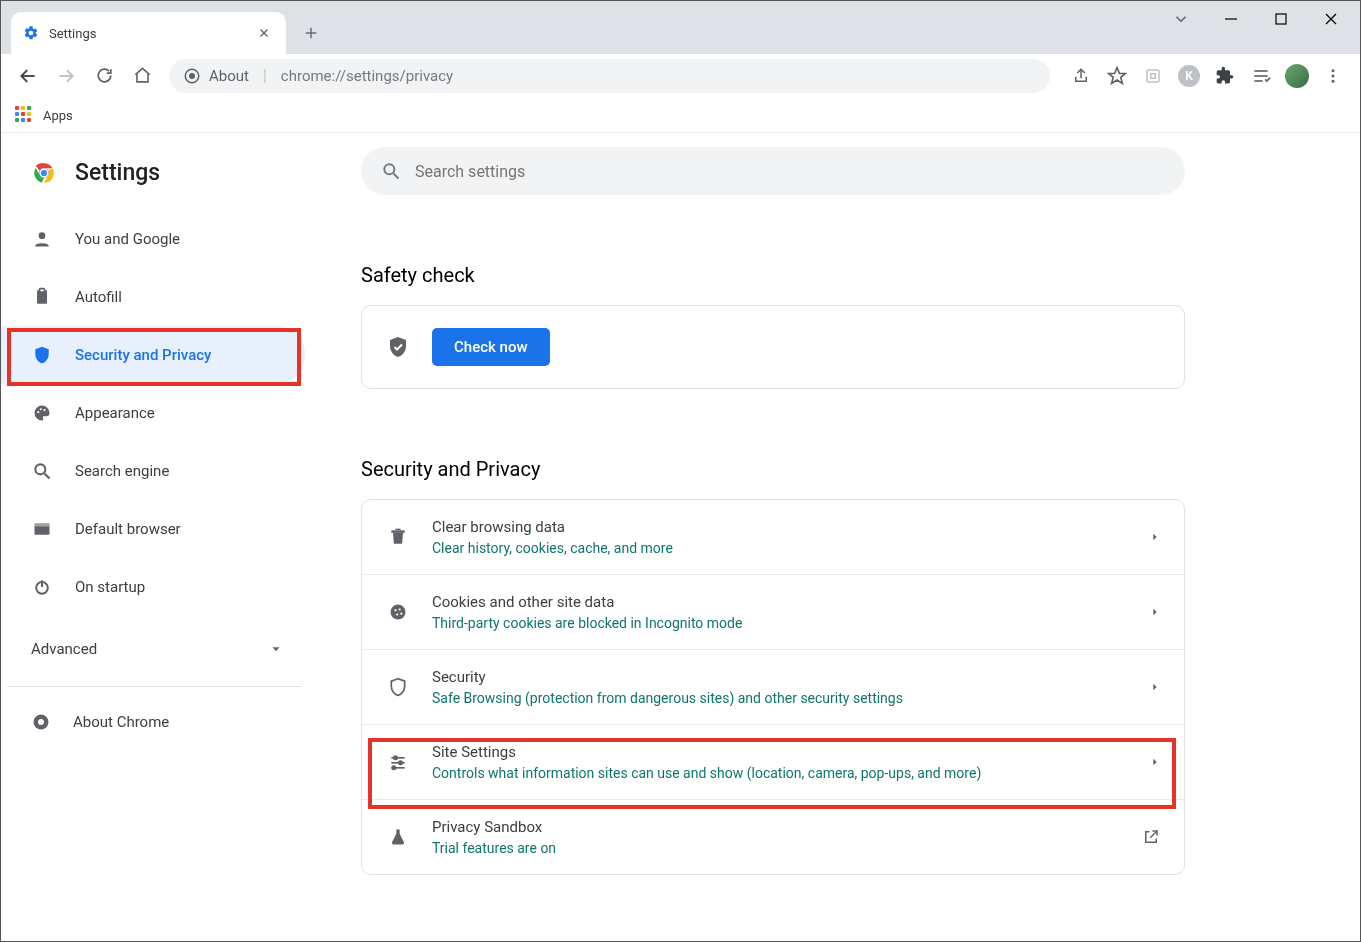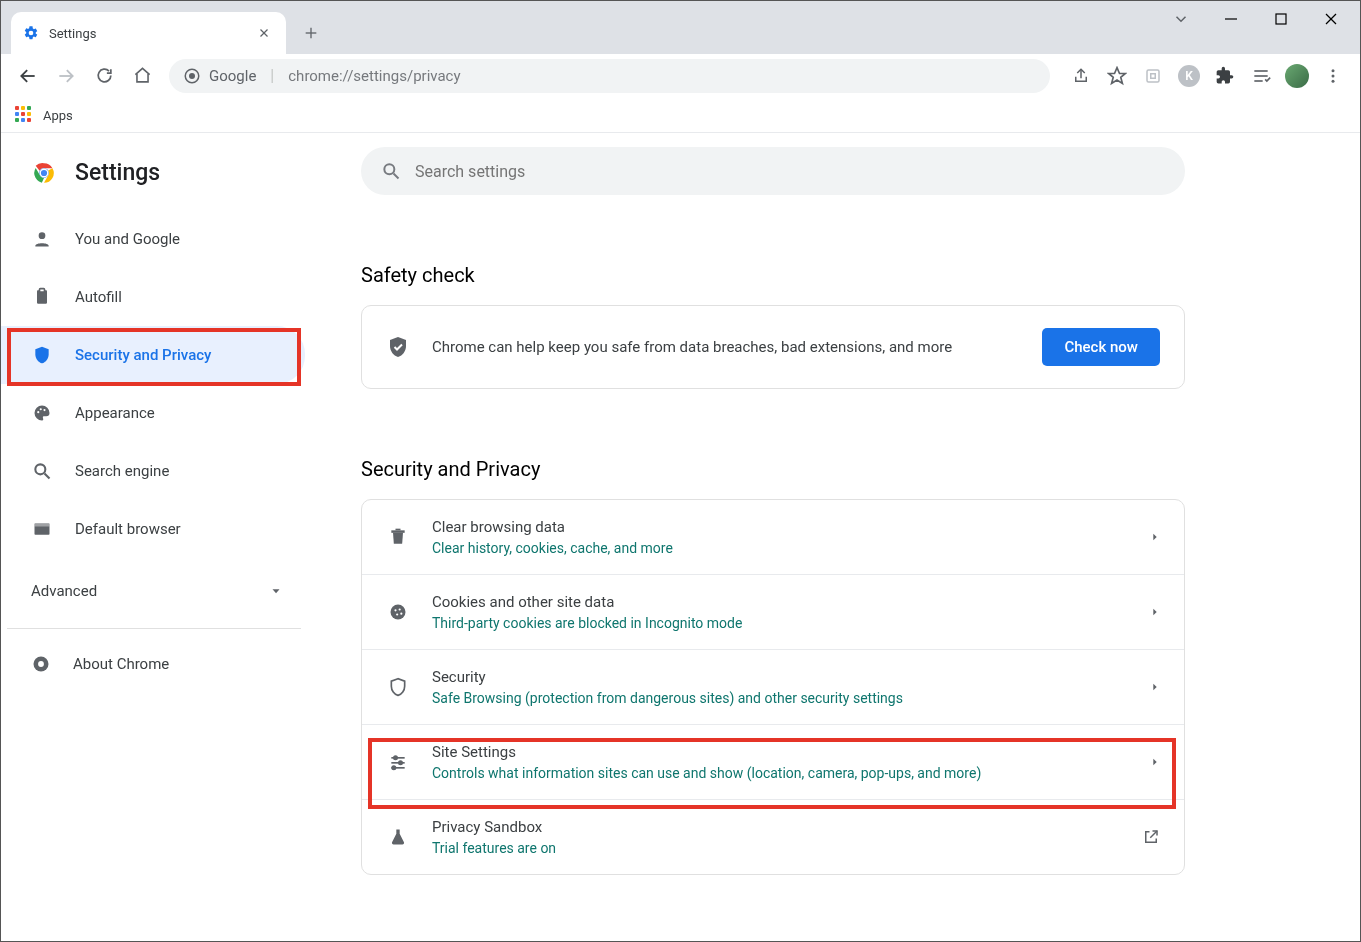--- a/index.html
+++ b/index.html
@@ -146,21 +146,21 @@
         <path d="M5 10v10h14V10"></path>
       </svg>
   </div>
   <div class="omnibox">
     <span class="site-ico">
       <svg viewBox="0 0 24 24" width="18" height="18" fill="#5f6368">
           <circle cx="12" cy="12" r="9" fill="none" stroke="#5f6368" stroke-width="2"></circle>
           <circle cx="12" cy="12" r="4" fill="#5f6368"></circle>
         </svg>
     </span>
-    <span class="url-origin">Google</span>
+    <span class="url-origin">About</span>
     <span class="url-sep">|</span>
     <span class="url-path">chrome://settings/privacy</span>
   </div>
   <div class="right-icons">
     <div class="ic">
         <svg width="18" height="18" viewBox="0 0 24 24" fill="none" stroke="#5f6368" stroke-width="2">
           <path d="M12 3v12"></path>
           <polyline points="7 8 12 3 17 8"></polyline>
           <path d="M5 13v6h14v-6"></path>
         </svg>
@@ -286,20 +286,29 @@
     </div>
     <div class="nav-item">
       <span class="ni">
           <svg width="20" height="20" viewBox="0 0 24 24" fill="#5f6368">
             <rect x="3" y="5" width="18" height="14" rx="1"></rect>
             <rect x="3" y="5" width="18" height="4" fill="#fff" opacity=".4"></rect>
           </svg>
         </span>
       <span>Default browser</span>
     </div>
+    <div class="nav-item">
+      <span class="ni">
+          <svg width="20" height="20" viewBox="0 0 24 24" fill="none" stroke="#5f6368" stroke-width="2.4">
+            <circle cx="12" cy="13" r="7"></circle>
+            <line x1="12" y1="4" x2="12" y2="12"></line>
+          </svg>
+        </span>
+      <span>On startup</span>
+    </div>
 
     <div class="adv-row">
       <span>Advanced</span>
       <span>
           <svg width="14" height="14" viewBox="0 0 24 24" fill="#5f6368">
             <polygon points="6 9 18 9 12 16"></polygon>
           </svg>
         </span>
     </div>
 
@@ -333,21 +342,20 @@
 
     <div class="section-h">Safety check</div>
     <div class="card">
       <div class="safety-row">
         <span>
             <svg width="24" height="24" viewBox="0 0 24 24" fill="#5f6368">
               <path d="M12 2 4 5v6c0 5 3.4 9.7 8 11 4.6-1.3 8-6 8-11V5Z"></path>
               <polyline points="8.5 12 11 14.5 16 9.5" fill="none" stroke="#fff" stroke-width="2"></polyline>
             </svg>
           </span>
-        <span class="txt">Chrome can help keep you safe from data breaches, bad extensions, and more</span>
         <button class="check-now">Check now</button>
       </div>
     </div>
 
     <div class="section-h">Security and Privacy</div>
     <div class="card" style="position:relative;">
       <div class="row">
         <span class="ri">
             <svg width="20" height="20" viewBox="0 0 24 24" fill="#5f6368">
               <path d="M6 7h12l-1 13H7Z"></path>

